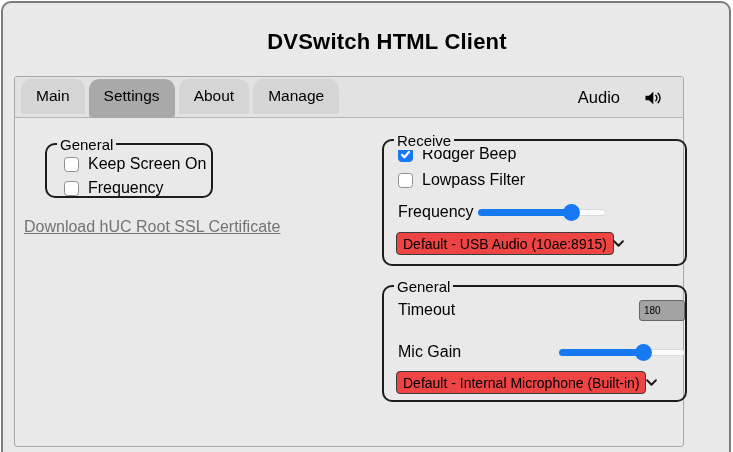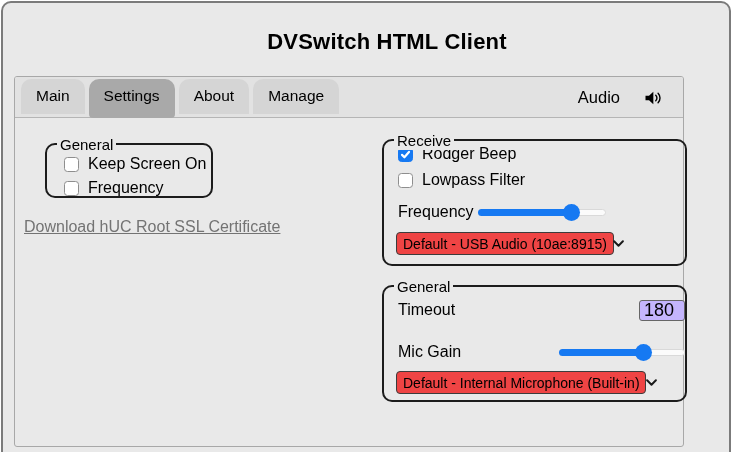--- a/index.html
+++ b/index.html
@@ -48,22 +48,22 @@
 
   .ctl-row { display:flex; align-items:center; margin-left:14px; }
   .ctl-label { font-size:16px; white-space:nowrap; }
   .freq-row { margin-top:6px; height:26px; }
   .freq-row .ctl-label { width:80px; }
   .mic-row  { margin-top:18px; height:26px;justify-content:space-between; }
   .mic-row .ctl-label { width:69px; }
   .timeout-row { margin-top:12px; height:22px;justify-content:space-between; }
   .timeout-row .ctl-label { width:62px; }
   .timeout-input { width:46px; height:21px; border:1px solid #666; border-radius:3px;
-                   background:#c4b5fd; font-family:"Liberation Sans",sans-serif;
-                   font-size:18px; padding-left:4px; }
+                   background:#a3a3a3; font-family:"Liberation Sans",sans-serif;
+                   font-size:10px; padding-left:4px; }
 
   .slider { position:relative; height:18px; cursor:pointer; }
   .freq-slider { width:128px; }
   .mic-slider  { width:126px; }
   .slider-track { position:absolute; left:0; right:0; top:5.5px; height:7px;
                   background:#fbfbfb; border:1px solid #d9d9d9; border-radius:5px; }
   .slider-fill  { position:absolute; left:0; top:5.5px; height:7px; background:#1679f2;
                   border-radius:5px 0 0 5px; width:calc(var(--pct)*1%); }
   .slider-thumb { position:absolute; top:0.5px; width:17px; height:17px; border-radius:50%;
                   background:#1679f2; left:calc(var(--pct)*1% - 8.5px); }

